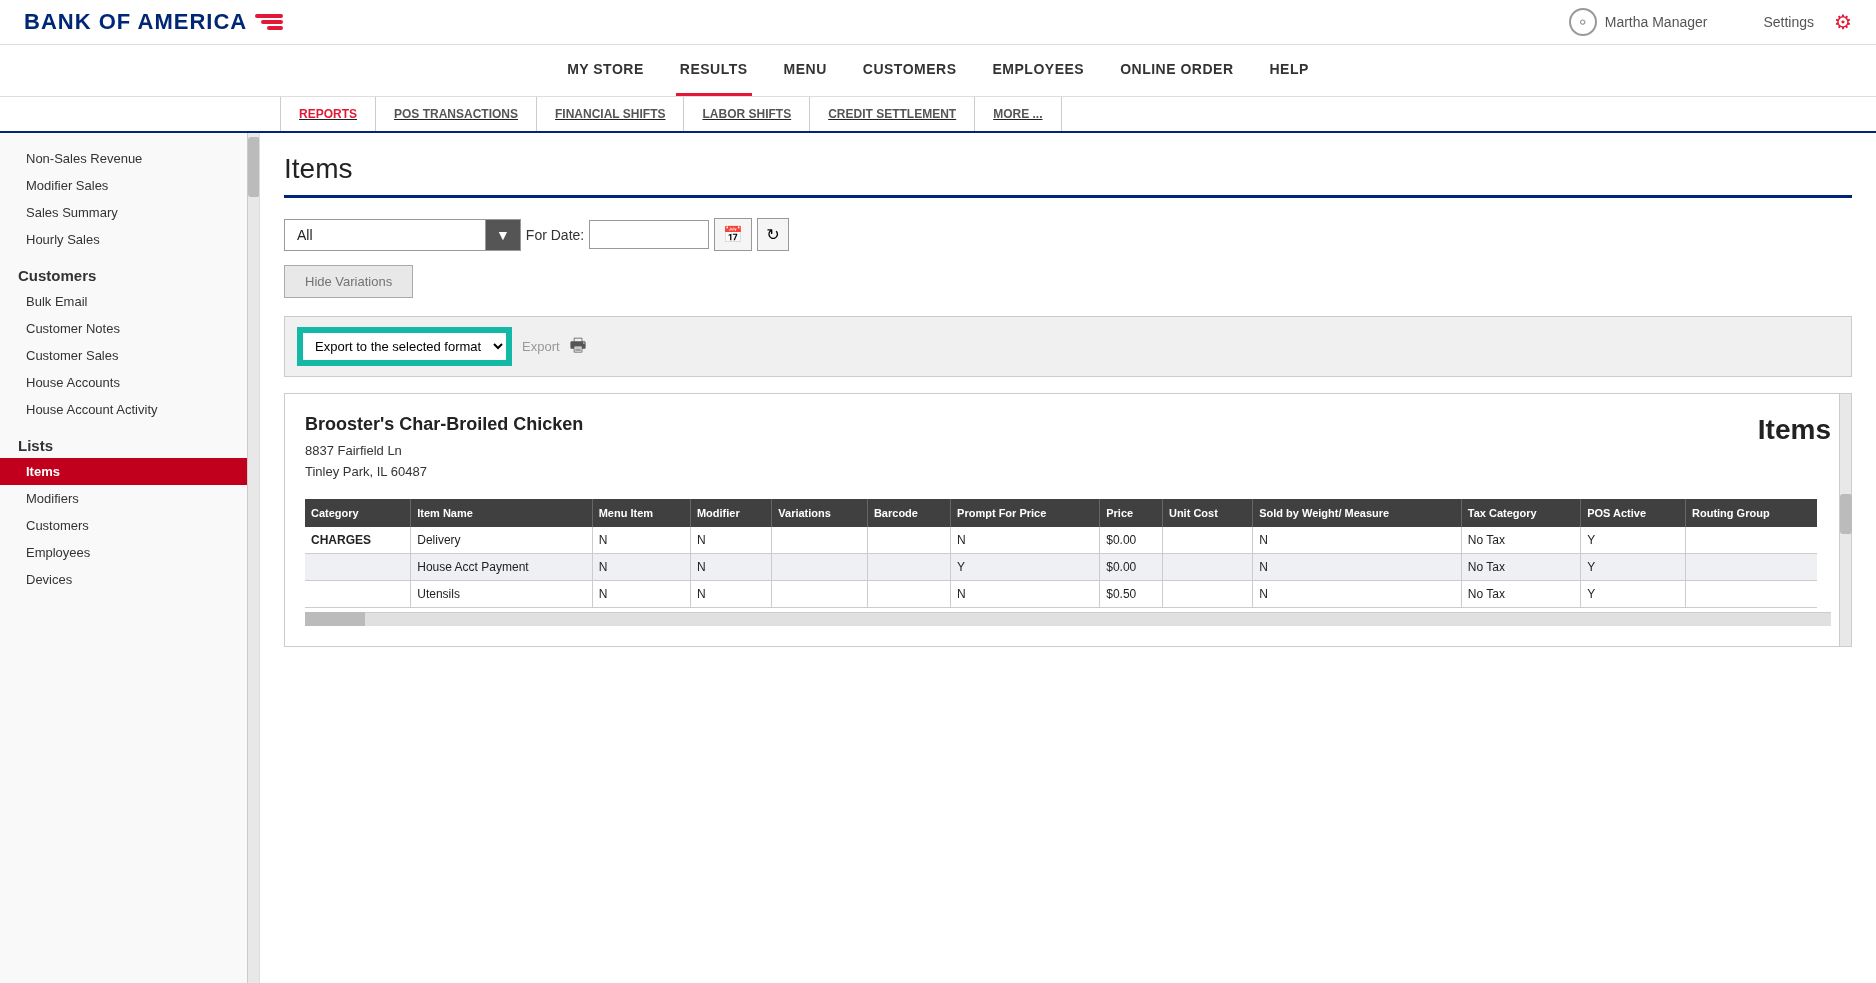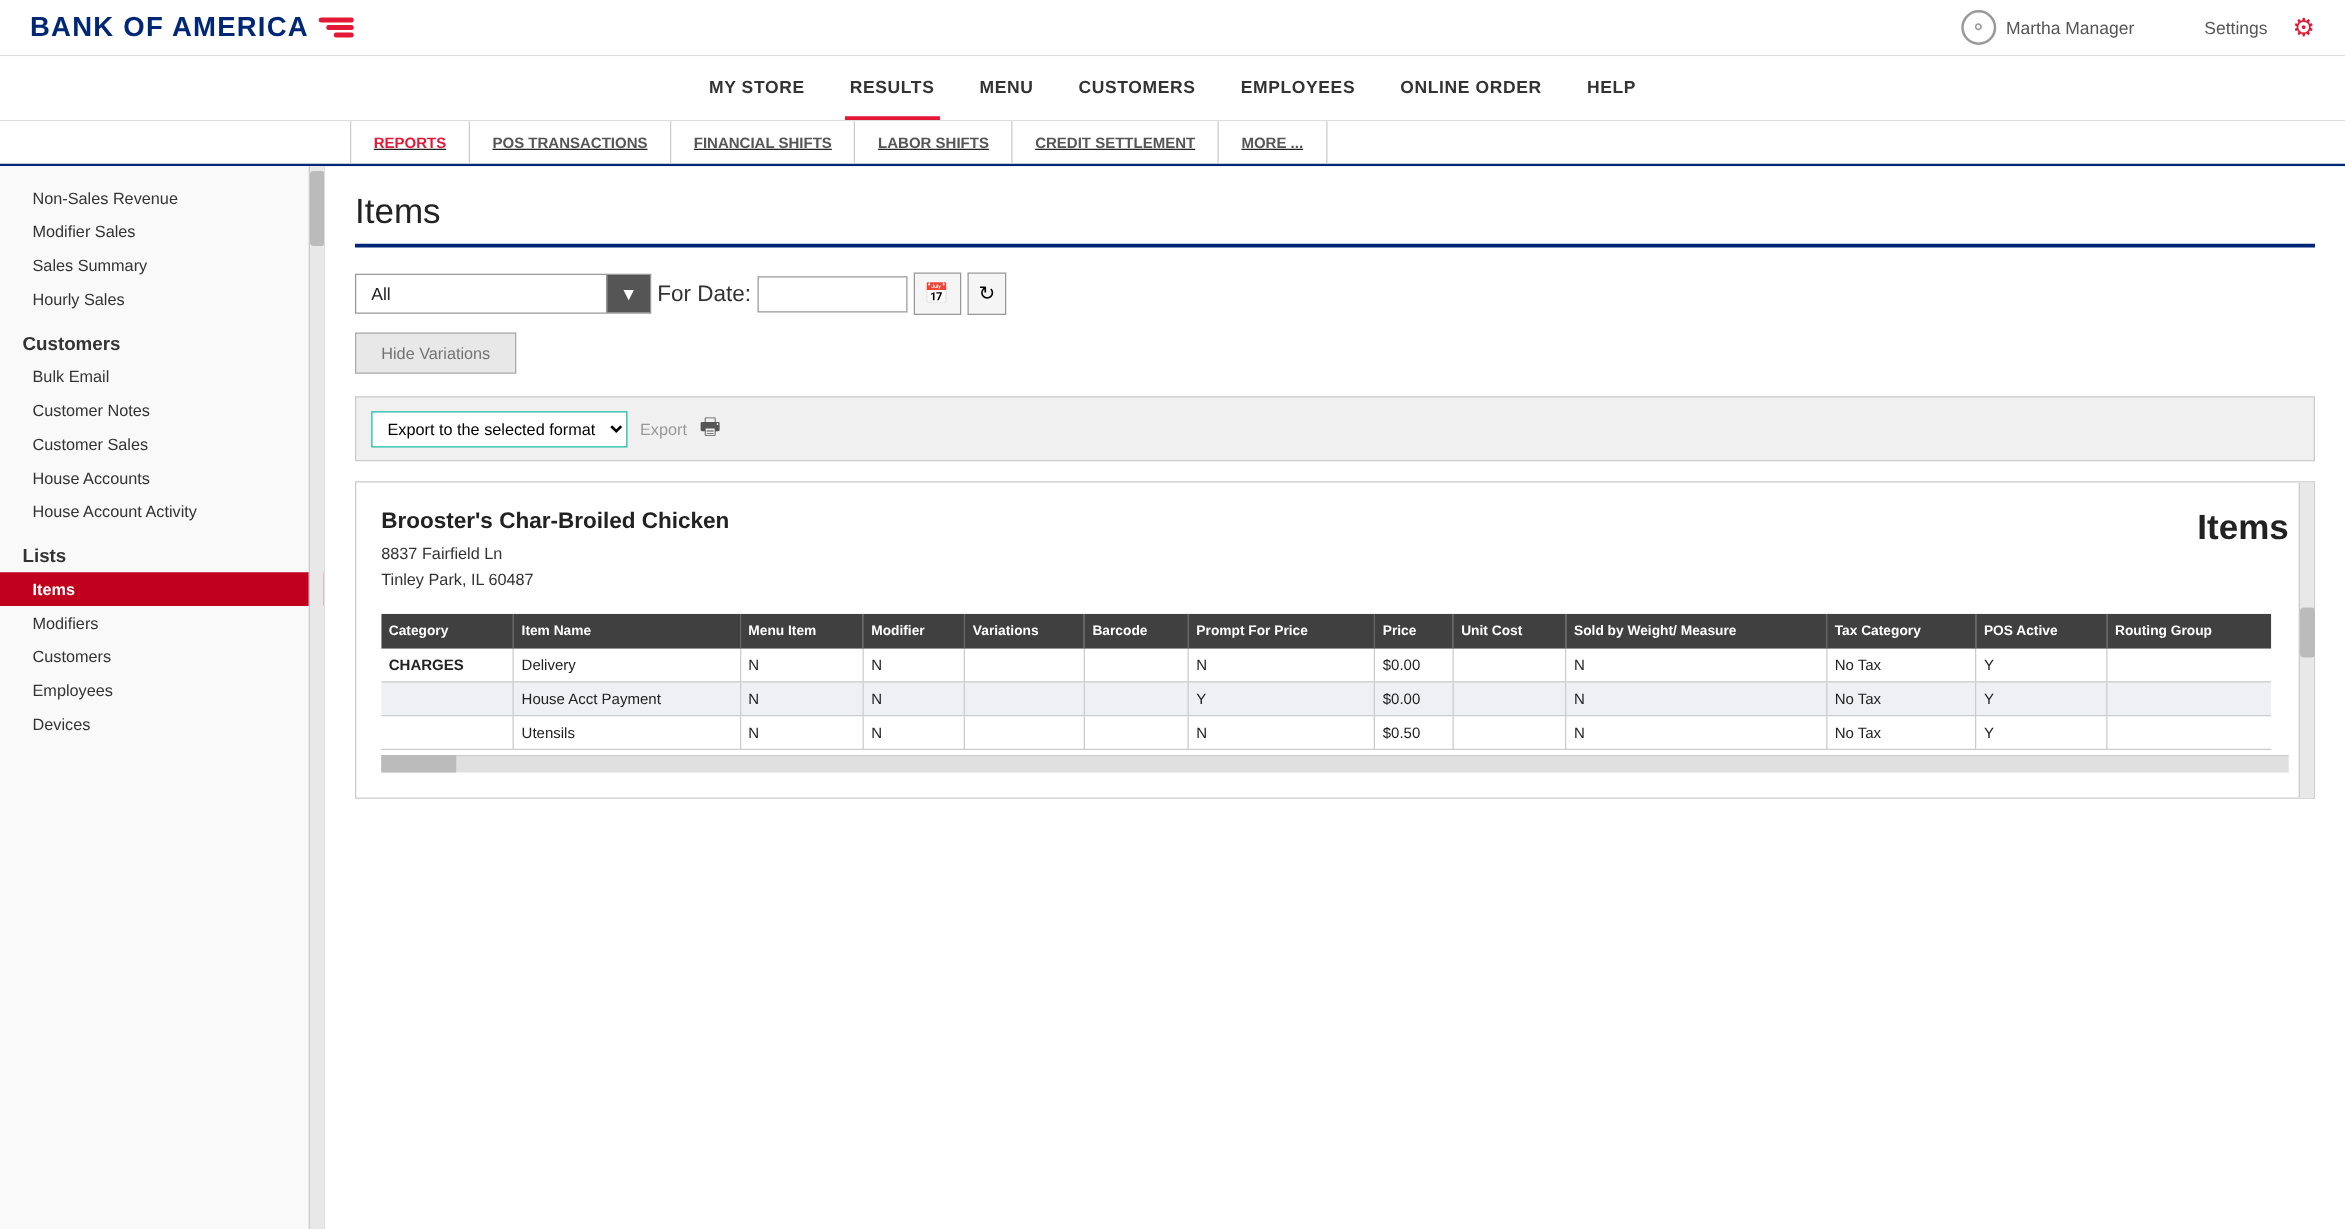--- a/index.html
+++ b/index.html
@@ -209,21 +209,21 @@
     }
     .filter-select-btn {
       background: #555;
       color: #fff;
       padding: 7px 10px;
       font-size: 14px;
       cursor: pointer;
       border-left: 1px solid #999;
     }
     .filter-date-label {
-      font-size: 18px;
+      font-size: 14px;
       color: #333;
     }
     .filter-date-input {
       border: 1px solid #999;
       padding: 6px 8px;
       font-size: 13px;
       width: 120px;
     }
     .filter-calendar-btn, .filter-refresh-btn {
       border: 1px solid #999;
@@ -248,21 +248,21 @@
     .export-row {
       display: flex;
       align-items: center;
       gap: 10px;
       background: #f0f0f0;
       border: 1px solid #ccc;
       padding: 10px 12px;
       margin-bottom: 16px;
     }
     .export-select {
-      border: 1px solid #14b8a6;
+      border: 6px solid #14b8a6;
       padding: 5px 8px;
       font-size: 13px;
       background: #fff;
     }
     .export-btn {
       color: #999;
       font-size: 13px;
     }
     .export-print-btn {
       font-size: 18px;

